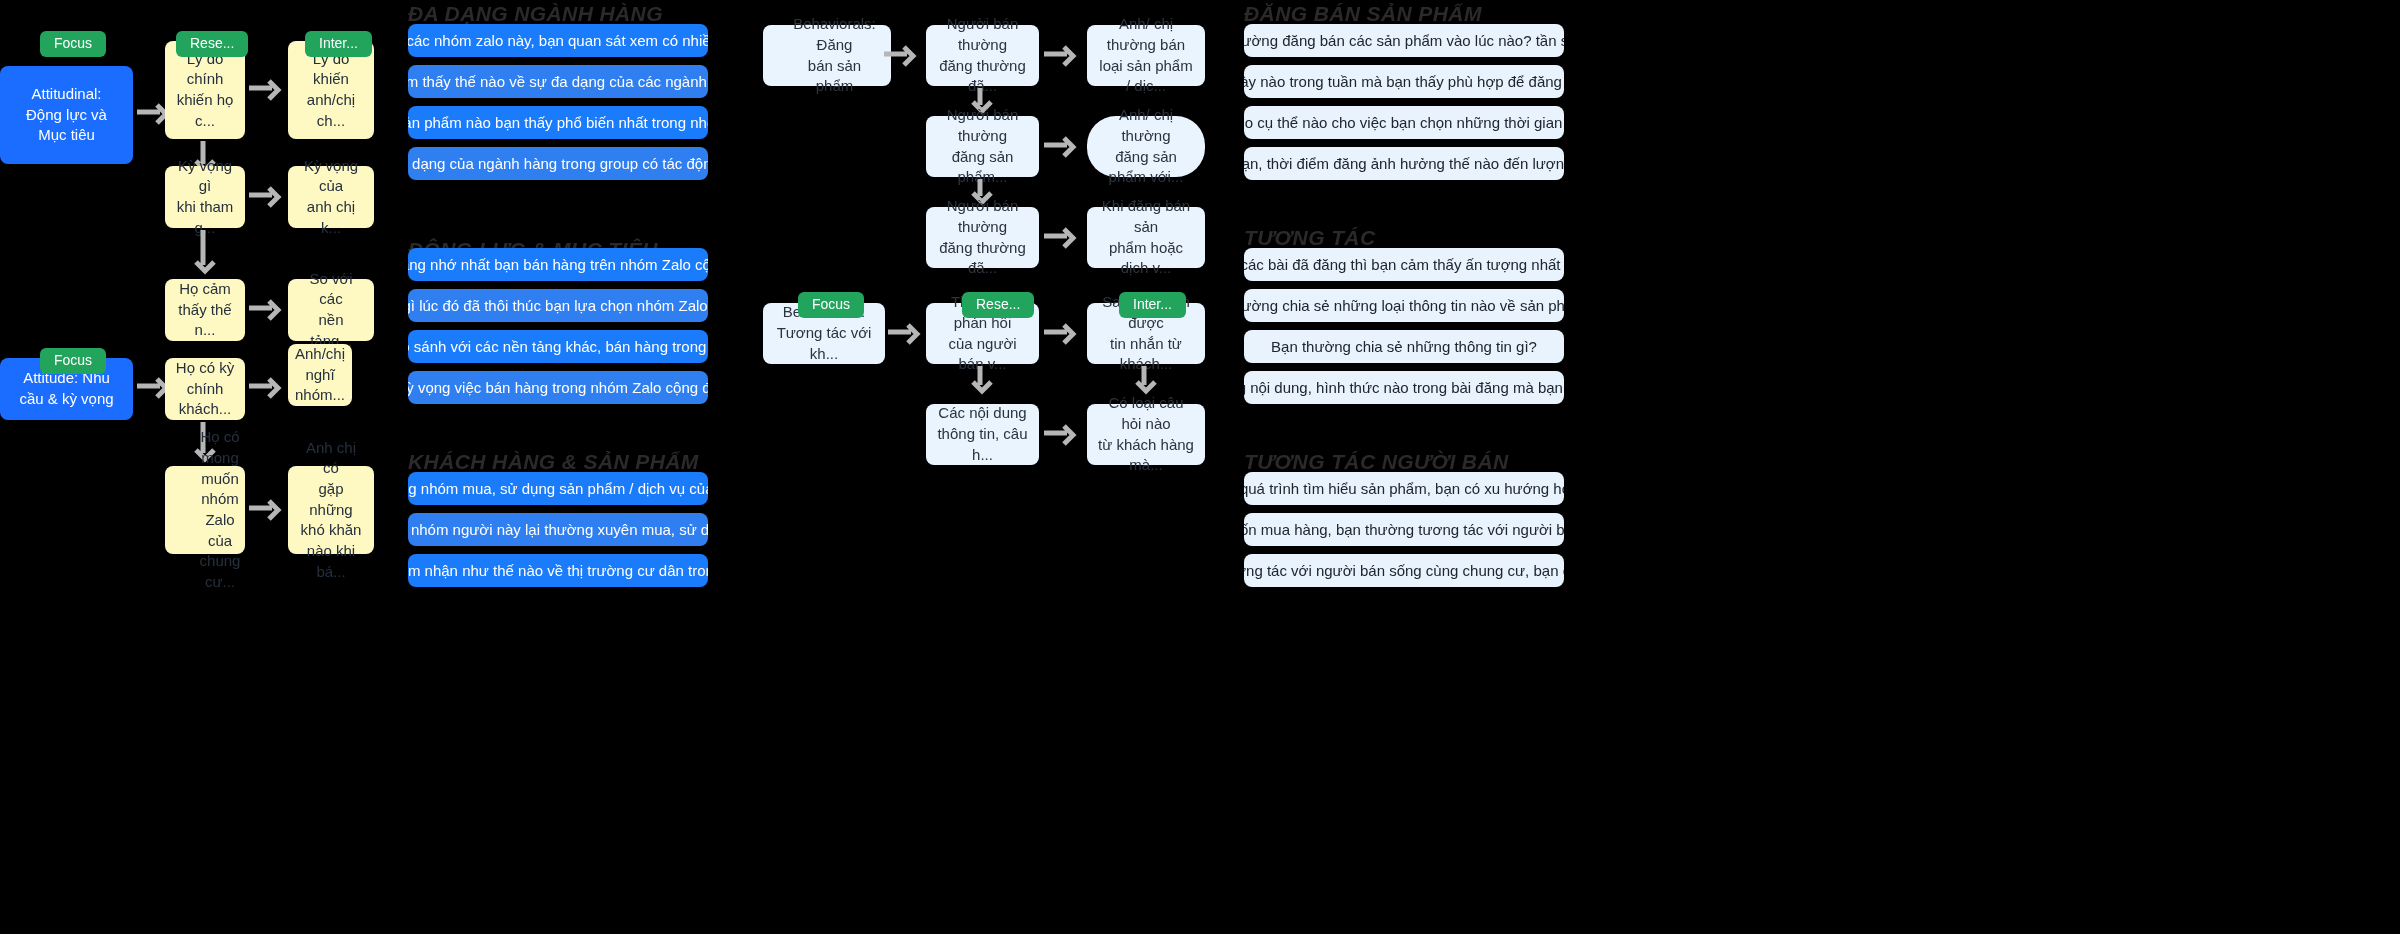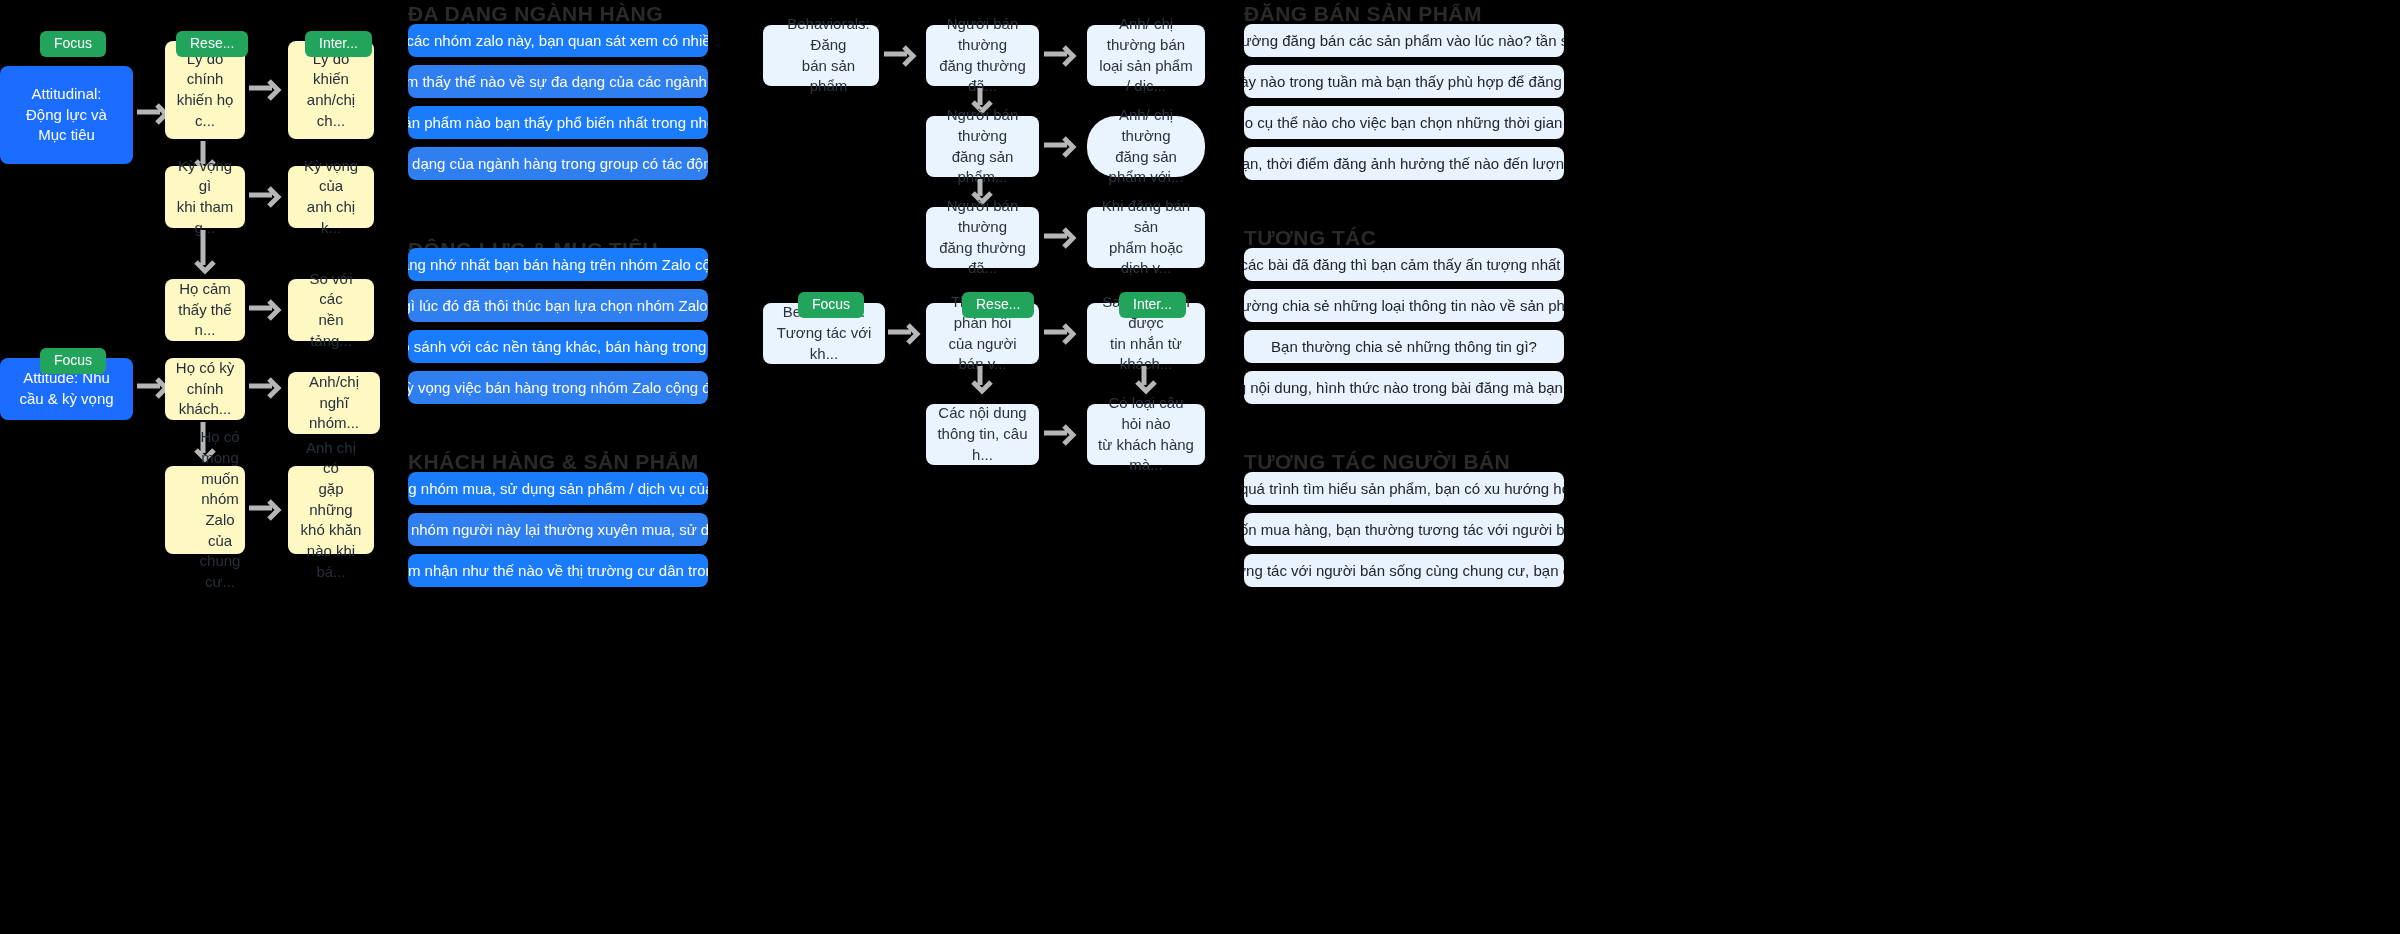--- a/index.html
+++ b/index.html
@@ -59,20 +59,21 @@
   .arrow-h svg, .arrow-v svg { display: block; }
 
   
   .sec-title {
     position: absolute;
     font-size: 21px;
     font-weight: 700;
     letter-spacing: .4px;
     color: #2a2a2a;
     white-space: nowrap;
+    font-style: italic;
   }
 
   
   .chip {
     position: absolute;
     display: flex;
     align-items: center;
     justify-content: center;
     border-radius: 8px;
     font-size: 15px;
@@ -154,21 +155,21 @@
       </svg>
   </div>
 
   <div class="node node-sub" style="left:165px; top:358px; width:80px; height:62px; white-space:pre-line;">Họ có kỳ
 chính khách...</div>
   <div class="arrow-h" style="left:249px; top:377px;">
     <svg width="36" height="22" viewBox="0 0 36 22">
         <path d="M0 9h23M20 2l9 9-9 9" stroke="#b6b6b6" stroke-width="5" fill="none"></path>
       </svg>
   </div>
-  <div class="node node-sub" style="left:288px; top:372px; width:92px; height:62px; white-space:pre-line;">Anh/chị
+  <div class="node node-sub" style="left:288px; top:344px; width:64px; height:62px; white-space:pre-line;">Anh/chị
 nghĩ nhóm...</div>
 
   <div class="arrow-v" style="left:194px; top:422px;">
     <svg width="22" height="42" viewBox="0 0 22 42">
         <path d="M9 0v31M2 28l9 9 9-9" stroke="#b6b6b6" stroke-width="5" fill="none"></path>
       </svg>
   </div>
 
   <div class="node node-sub" style="left:165px; top:466px; width:80px; height:88px; white-space:pre-line;padding-left:40px;">Họ có mong
 muốn nhóm
@@ -194,21 +195,21 @@
       <div class="chip chip-blue" style="left: 408px; top: 248px; width: 300px; height: 33px;">Lần đáng nhớ nhất bạn bán hàng trên nhóm Zalo cộng đ...</div>
       <div class="chip chip-blue alt" style="left: 408px; top: 289px; width: 300px; height: 33px;">Điều gì lúc đó đã thôi thúc bạn lựa chọn nhóm Zalo cộn...</div>
       <div class="chip chip-blue" style="left: 408px; top: 330px; width: 300px; height: 33px;">Khi so sánh với các nền tảng khác, bán hàng trong nhó...</div>
       <div class="chip chip-blue alt" style="left: 408px; top: 371px; width: 300px; height: 33px;">Bạn kỳ vọng việc bán hàng trong nhóm Zalo cộng đồng...</div>
       <div class="sec-title" style="left: 408px; top: 450px;">KHÁCH HÀNG &amp; SẢN PHẨM</div>
       <div class="chip chip-blue" style="left: 408px; top: 472px; width: 300px; height: 33px;">Ai trong nhóm mua, sử dụng sản phẩm / dịch vụ của bạn?</div>
       <div class="chip chip-blue alt" style="left: 408px; top: 513px; width: 300px; height: 33px;">Tại sao nhóm người này lại thường xuyên mua, sử dụng s...</div>
       <div class="chip chip-blue" style="left: 408px; top: 554px; width: 300px; height: 33px;">Bạn cảm nhận như thế nào về thị trường cư dân trong cá...</div>
     </div>
 
-  <div class="node node-pale" style="left:763px; top:25px; width:116px; height:61px; white-space:pre-line;padding-left:25px;">Behaviorals: Đăng
+  <div class="node node-pale" style="left:763px; top:25px; width:128px; height:61px; white-space:pre-line;padding-left:25px;">Behaviorals: Đăng
 bán sản phẩm</div>
   <div class="arrow-h" style="left:884px; top:45px;">
     <svg width="36" height="22" viewBox="0 0 36 22">
         <path d="M0 9h23M20 2l9 9-9 9" stroke="#b6b6b6" stroke-width="5" fill="none"></path>
       </svg>
   </div>
 
   <div class="node node-pale" style="left:926px; top:25px; width:113px; height:61px; white-space:pre-line;">Người bán thường
 đăng thường đã...</div>
   <div class="arrow-h" style="left:1044px; top:45px;">

